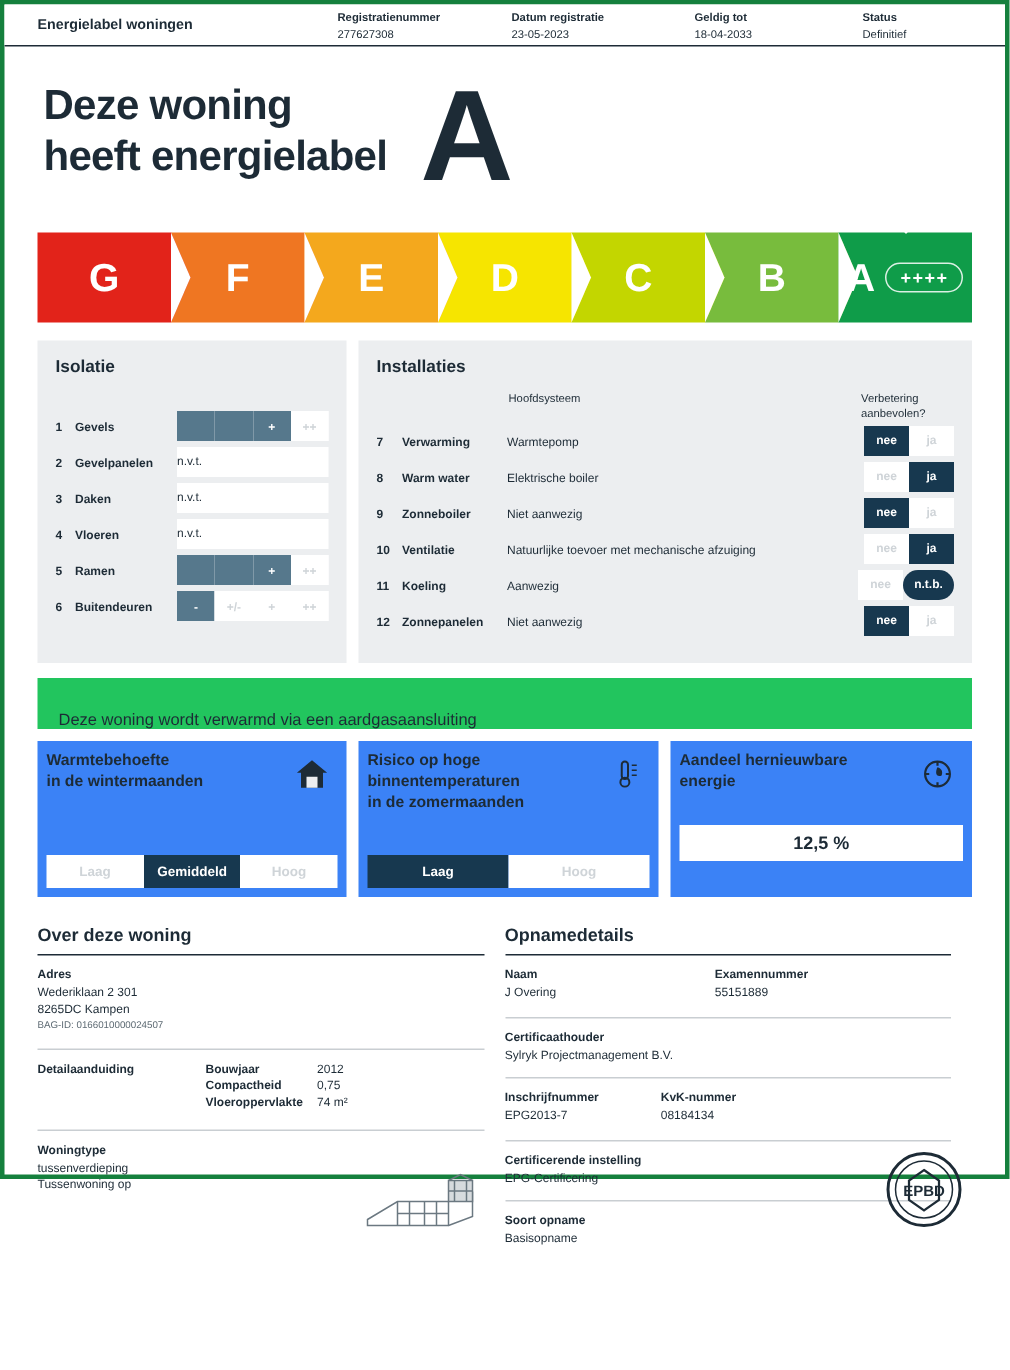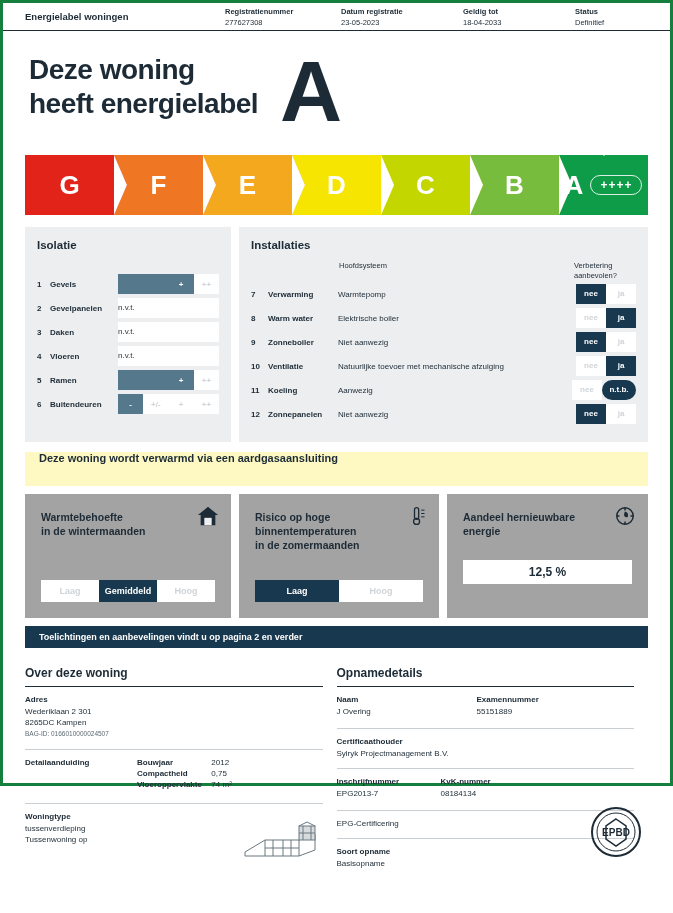--- a/index.html
+++ b/index.html
@@ -95,27 +95,27 @@
   .yn { display:flex; margin-left:auto; }
   .yn span {
     width:30px; height:20px; line-height:20px; text-align:center;
     font-size:8px; font-weight:700; background:#ffffff; color:#cfd4d8;
   }
   .yn span.sel { background:#17384f; color:#ffffff; }
   .yn span.wide { width:34px;border-radius:10px; }
 
   
   .gasstrip {
-    margin:10px 22px 0 22px; background:#fef9c3; height:34px;
-    display:flex; align-items:flex-start; padding:0 14px; font-size:11px; font-weight:700;
+    margin:10px 22px 0 22px; background:#22c55e; height:34px;
+    display:flex; align-items:flex-end; padding:0 14px; font-size:11px; font-weight:400;
   }
 
   
   .three { display:flex; margin:8px 22px 0 22px; gap:8px; }
-  .tbox { background:#a3a3a3; padding:16px; position:relative; }
+  .tbox { background:#3b82f6; padding:6px; position:relative; }
   .tbox.b1 { width:206px; }
   .tbox.b2 { width:200px; }
   .tbox.b3 { flex:1; }
   .tbox h3 { margin:0; font-size:10.5px; font-weight:700; line-height:14px; width:150px; }
   .tbox .ic { position:absolute; right:12px; top:11px; }
   .choices { display:flex; margin-top:22px; }
   .choices span {
     flex:1 1 0; height:22px; line-height:22px; text-align:center; font-size:9px;
     font-weight:700; background:#ffffff; color:#cfd4d8;margin-top:20px;
   }
@@ -401,23 +401,20 @@
         <svg width="22" height="22" viewBox="0 0 24 24">
             <circle cx="12" cy="12" r="9" fill="none" stroke="#1d2b36" stroke-width="1.6"></circle>
             <path d="M12 7c3 1 4 3 3 6-2 1-4 0-4-2s.5-3 1-4z" fill="#1d2b36"></path>
             <path d="M3 12h3M18 12h3M12 3v3M12 18v3" stroke="#1d2b36" stroke-width="1.6"></path>
           </svg>
       </div>
       <div class="pctbox">12,5 %</div>
     </div>
   </div>
 
-  <div class="toel">
-    <span>Toelichtingen en aanbevelingen vindt u op pagina 2 en verder</span>
-  </div>
 
   <div class="bottom">
 
     <div class="bcol">
       <h2>Over deze woning</h2>
       <div class="hr"></div>
       <div class="lbl">Adres</div>
       <div class="val">Wederiklaan 2 301</div>
       <div class="val">8265DC Kampen</div>
       <div class="tiny">BAG-ID: 0166010000024507</div>
@@ -482,20 +479,21 @@
         <div style="width:104px">
           <div class="lbl">Inschrijfnummer</div>
           <div class="val">EPG2013-7</div>
         </div>
         <div>
           <div class="lbl">KvK-nummer</div>
           <div class="val">08184134</div>
         </div>
       </div>
       <div class="hr light" style="margin-top:10px"></div>
+      <div class="lbl">Certificerende instelling</div>
       <div class="val">EPG-Certificering</div>
       <div class="hr light" style="margin-top:10px"></div>
       <div class="lbl">Soort opname</div>
       <div class="val">Basisopname</div>
       <div class="epbd">
         <svg width="52" height="52" viewBox="0 0 52 52">
           <circle cx="26" cy="26" r="24" fill="none" stroke="#1d2b36" stroke-width="2"></circle>
           <circle cx="26" cy="26" r="19" fill="none" stroke="#1d2b36" stroke-width="1"></circle>
           <path d="M26 13 L36 20 L36 33 L26 40 L16 33 L16 20 Z" fill="none" stroke="#1d2b36" stroke-width="1.5"></path>
           <text x="26" y="30" text-anchor="middle" font-size="10" font-family="Liberation Sans, sans-serif" font-weight="bold" fill="#1d2b36">EPBD</text>

